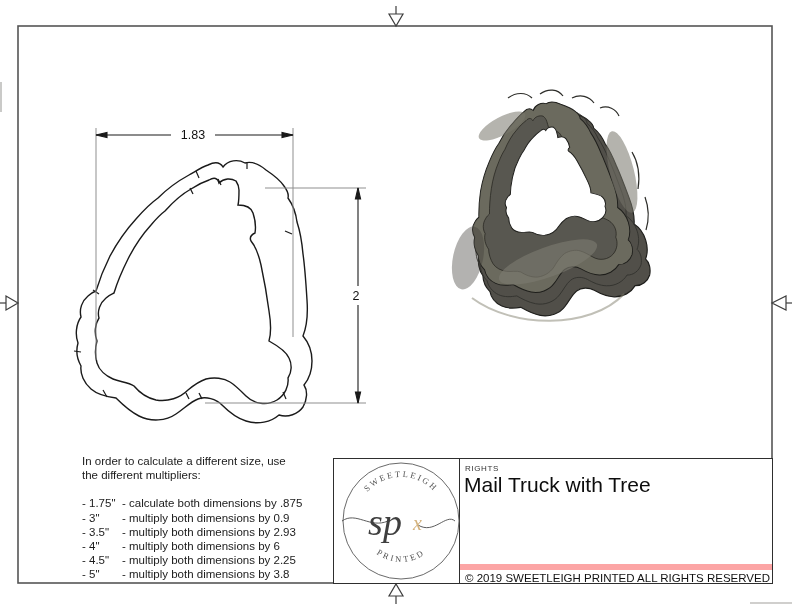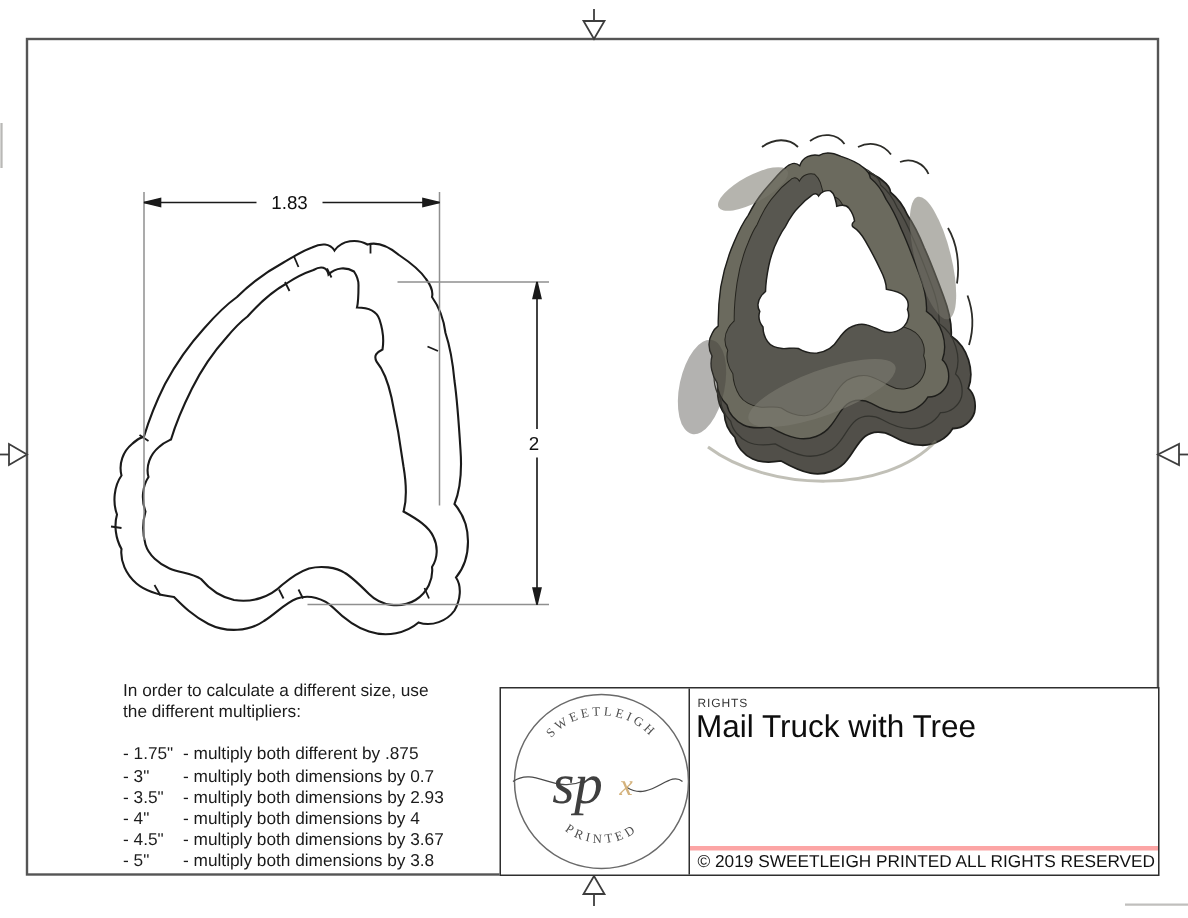--- a/index.html
+++ b/index.html
@@ -13,21 +13,21 @@
   .mult-row{display:flex;line-height:14.2px;}
   .m-size{width:40px;flex:0 0 40px;white-space:nowrap;}
   .m-rule{white-space:nowrap;}
   
   .title-block{position:absolute;left:333px;top:458px;width:440px;height:126px;
                border:1px solid #2e2e2e;box-sizing:border-box;background:#fff;}
   .logo-cell{position:absolute;left:0;top:0;width:126px;height:124px;border-right:1px solid #2e2e2e;box-sizing:border-box;}
   .title-cell{position:absolute;left:126px;top:0;right:0;height:107px;box-sizing:border-box;}
   .title-label{position:absolute;left:5px;top:5px;font-size:8px;letter-spacing:0.6px;color:#333;}
   .title-text{position:absolute;left:4px;top:14px;font-size:21px;color:#0d0d0d;white-space:nowrap;}
-  .copy-cell{position:absolute;left:126px;bottom:0;right:0;height:19px;border-top:3px solid #fca5a5;box-sizing:border-box;}
+  .copy-cell{position:absolute;left:126px;bottom:0;right:0;height:19px;border-top:6px solid #fca5a5;box-sizing:border-box;}
   .copy-text{position:absolute;left:5px;top:2px;font-size:11.5px;color:#111;white-space:nowrap;}
 </style>
 </head>
 <body>
 
 <div class="sheet">
 
   <svg width="792" height="612" viewBox="0 0 792 612">
     <defs>
       <path id="outer2d" d="M158,198
@@ -144,37 +144,37 @@
       <use href="#inner2d" transform="translate(549,184) rotate(-17) scale(0.50,0.46) translate(-194,-296)" fill="#ffffff" stroke="#1f1f1c" stroke-width="2"></use>
     </g>
   </svg>
 
   <div class="instructions">
     <p>In order to calculate a different size, use</p>
     <p>the different multipliers:</p>
     <div class="instr-gap"></div>
     <div class="mult-row">
       <span class="m-size">- 1.75"</span>
-      <span class="m-rule">- multiply both different by .875</span>
+      <span class="m-rule">- calculate both dimensions by .875</span>
     </div>
     <div class="mult-row">
       <span class="m-size">- 3"</span>
-      <span class="m-rule">- multiply both dimensions by 0.7</span>
+      <span class="m-rule">- multiply both dimensions by 0.9</span>
     </div>
     <div class="mult-row">
       <span class="m-size">- 3.5"</span>
       <span class="m-rule">- multiply both dimensions by 2.93</span>
     </div>
     <div class="mult-row">
       <span class="m-size">- 4"</span>
-      <span class="m-rule">- multiply both dimensions by 4</span>
+      <span class="m-rule">- multiply both dimensions by 6</span>
     </div>
     <div class="mult-row">
       <span class="m-size">- 4.5"</span>
-      <span class="m-rule">- multiply both dimensions by 3.67</span>
+      <span class="m-rule">- multiply both dimensions by 2.25</span>
     </div>
     <div class="mult-row">
       <span class="m-size">- 5"</span>
       <span class="m-rule">- multiply both dimensions by 3.8</span>
     </div>
   </div>
 
   <div class="title-block">
     <div class="logo-cell">
       <svg width="126" height="124" viewBox="0 0 126 124">

